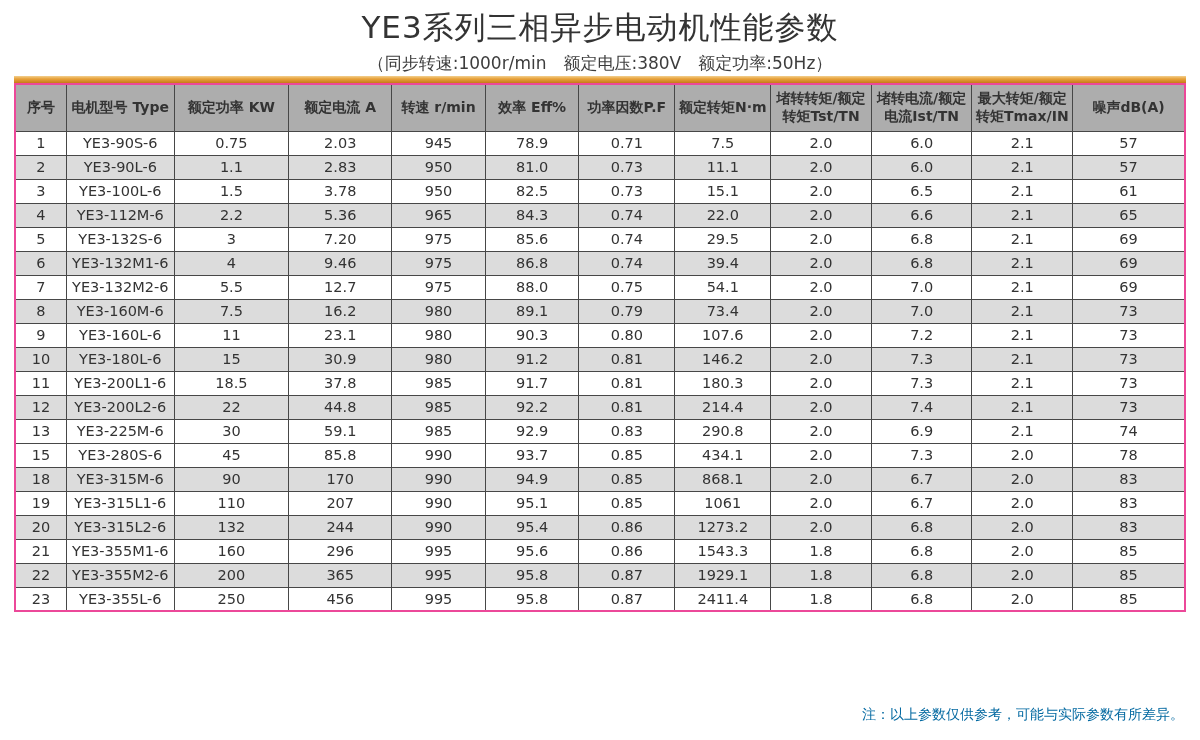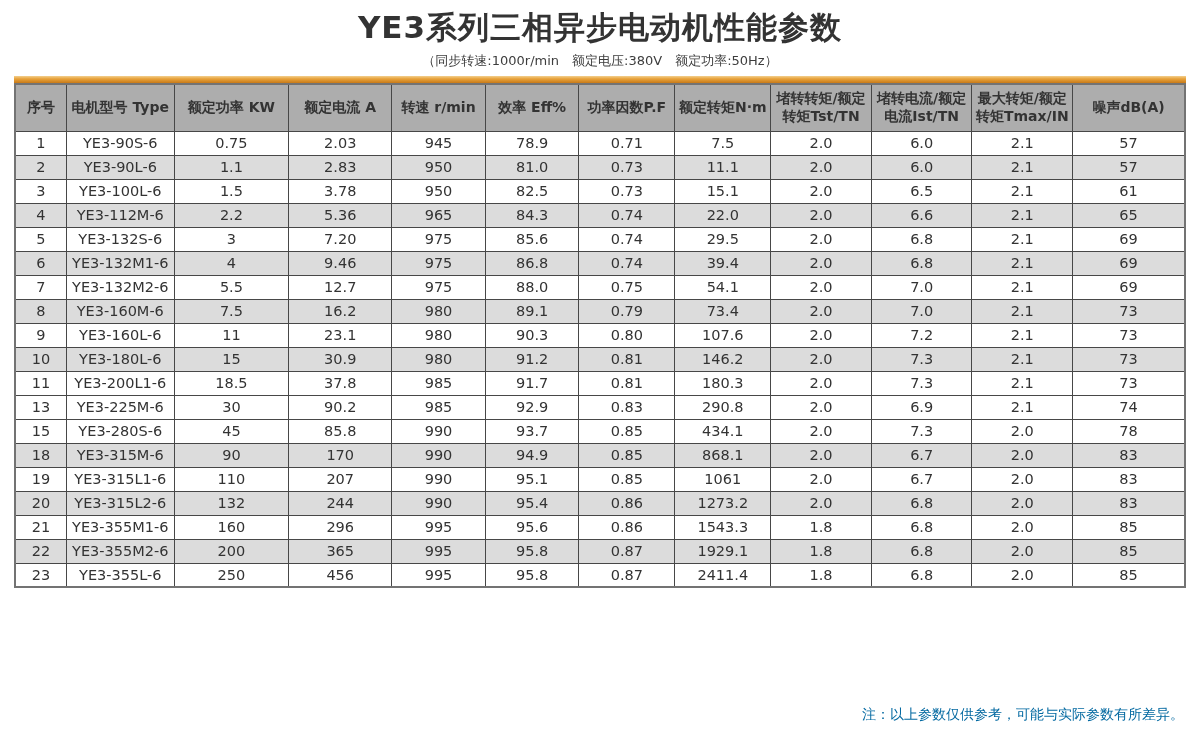--- a/index.html
+++ b/index.html
@@ -6,47 +6,47 @@
   html, body { width: 1200px; height: 740px; background: #ffffff; overflow: hidden; }
   body {
     font-family: "DejaVu Sans", "Liberation Sans", sans-serif;
     color: #333333;
   }
   .page { width: 1200px; height: 740px; position: relative; }
 
   .title {
     text-align: center;
     font-size: 31px;
-    font-weight: bold;
+    font-weight: normal;
     color: #333333;
     padding-top: 7px;
     letter-spacing: 1px;
   }
   .subtitle {
     text-align: center;
-    font-size: 13px;
+    font-size: 17px;
     color: #3d3d3d;
     margin-top: 3px;
   }
 
   .table-wrap {
     position: absolute;
     left: 14px;
     right: 14px;
     top: 76px;
   }
   .accent-bar {
     height: 7px;
     background: linear-gradient(180deg, #f2cf8e 0%, #e8a33c 40%, #c87a18 100%);
   }
   table {
     width: 100%;
     border-collapse: collapse;
     table-layout: fixed;
-    border: 2px solid #737373;
+    border: 2px solid #ec4899;
   }
   th, td {
     border: 1px solid #474747;
     text-align: center;
     vertical-align: middle;
     font-size: 14px;
     color: #333333;
   }
   thead th {
     background: #adadad;
@@ -273,25 +273,39 @@
             <td>37.8</td>
             <td>985</td>
             <td>91.7</td>
             <td>0.81</td>
             <td>180.3</td>
             <td>2.0</td>
             <td>7.3</td>
             <td>2.1</td>
             <td>73</td>
           </tr>
+          <tr class="alt">
+            <td>12</td>
+            <td>YE3-200L2-6</td>
+            <td>22</td>
+            <td>44.8</td>
+            <td>985</td>
+            <td>92.2</td>
+            <td>0.81</td>
+            <td>214.4</td>
+            <td>2.0</td>
+            <td>7.4</td>
+            <td>2.1</td>
+            <td>73</td>
+          </tr>
           <tr>
             <td>13</td>
             <td>YE3-225M-6</td>
             <td>30</td>
-            <td>90.2</td>
+            <td>59.1</td>
             <td>985</td>
             <td>92.9</td>
             <td>0.83</td>
             <td>290.8</td>
             <td>2.0</td>
             <td>6.9</td>
             <td>2.1</td>
             <td>74</td>
           </tr>
           <tr>

